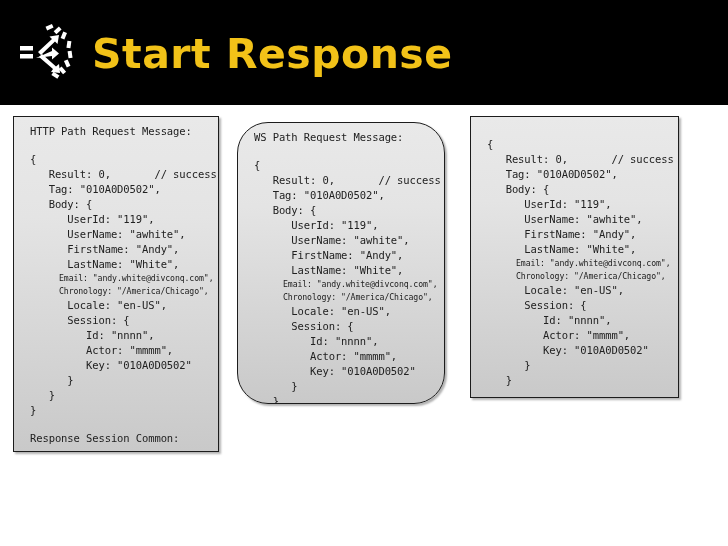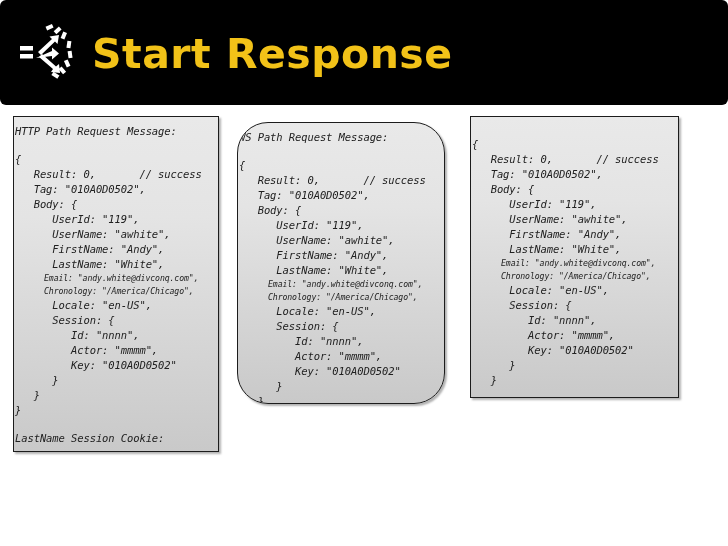--- a/index.html
+++ b/index.html
@@ -15,21 +15,20 @@
     overflow: hidden;
   }
 
   
   #header-band {
     position: absolute;
     left: 0; top: 0;
     width: 728px;
     height: 105px;
     background: #000000;
-    border-radius: 6px;
   }
   #logo {
     position: absolute;
     left: 18px; top: 22px;
     width: 64px; height: 62px;
   }
   #slide-title {
     position: absolute;
     left: 92px;
     top: 28px;
@@ -59,23 +58,22 @@
     height: 438px;
     background: #ffffff;
   }
 
   .code-box {
     position: absolute;
     background: linear-gradient(to bottom, #e9e9e9 0%, #e4e4e4 30%, #c9c9c9 100%);
     border: 1px solid #1c1c1c;
     box-shadow: 2px 2px 2px rgba(0,0,0,0.30);
     box-sizing: border-box;
-    padding: 7px 6px 6px 1px;
+    padding: 7px 6px 6px 16px;
     overflow: hidden;
-    font-style: italic;
   }
   #box-http { left: 13px;  top: 8px;  width: 206px; height: 336px; }
   #box-ws   { left: 237px; top: 14px;  width: 208px; height: 282px; border-radius: 31px; }
   #box-cmn  { left: 470px; top: 8px;  width: 209px; height: 282px; }
 
   .code-line {
     font-family: "DejaVu Sans Mono", monospace;
     font-size: 10.5px;
     line-height: 15px;
     color: #212121;
@@ -141,21 +139,21 @@
         <div class="code-line small">      Chronology: "/America/Chicago",</div>
         <div class="code-line">      Locale: "en-US",</div>
         <div class="code-line">      Session: {</div>
         <div class="code-line">         Id: "nnnn",</div>
         <div class="code-line">         Actor: "mmmm",</div>
         <div class="code-line">         Key: "010A0D0502"</div>
         <div class="code-line">      }</div>
         <div class="code-line">   }</div>
         <div class="code-line">}</div>
         <div class="code-line blank">&nbsp;</div>
-        <div class="code-line">LastName Session Cookie:</div>
+        <div class="code-line">Response Session Common:</div>
         <div class="code-line blank">&nbsp;</div>
       </div>
   </div>
 
   <div class="code-box" id="box-ws">
     <div class="code-line">WS Path Request Message:</div>
     <div>
         <div class="code-line blank">&nbsp;</div>
         <div class="code-line">{</div>
         <div class="code-line">   Result: 0,       // success</div>

